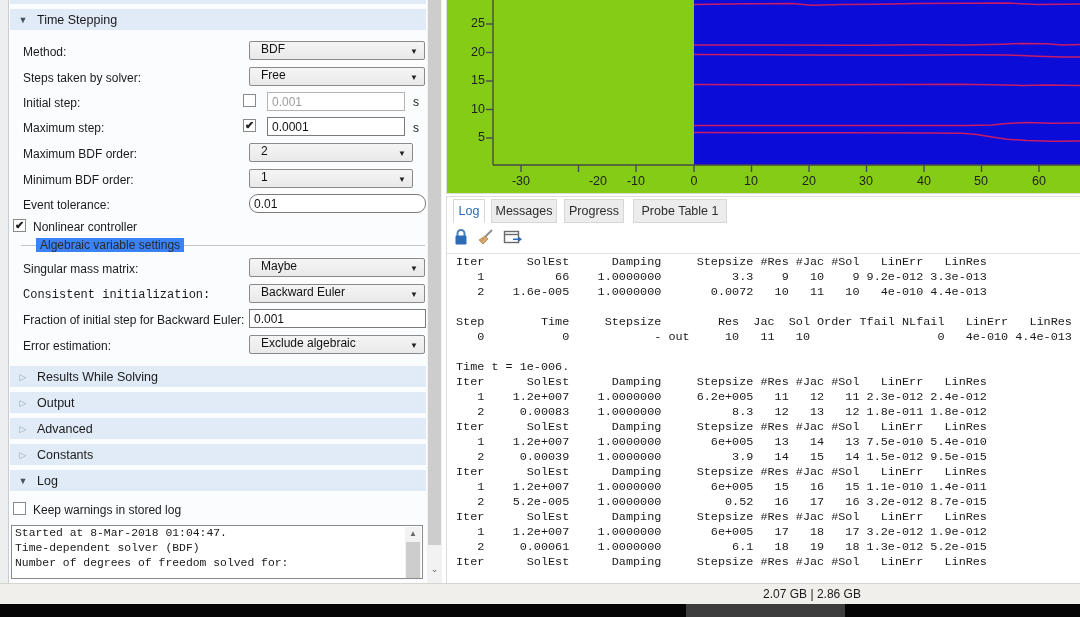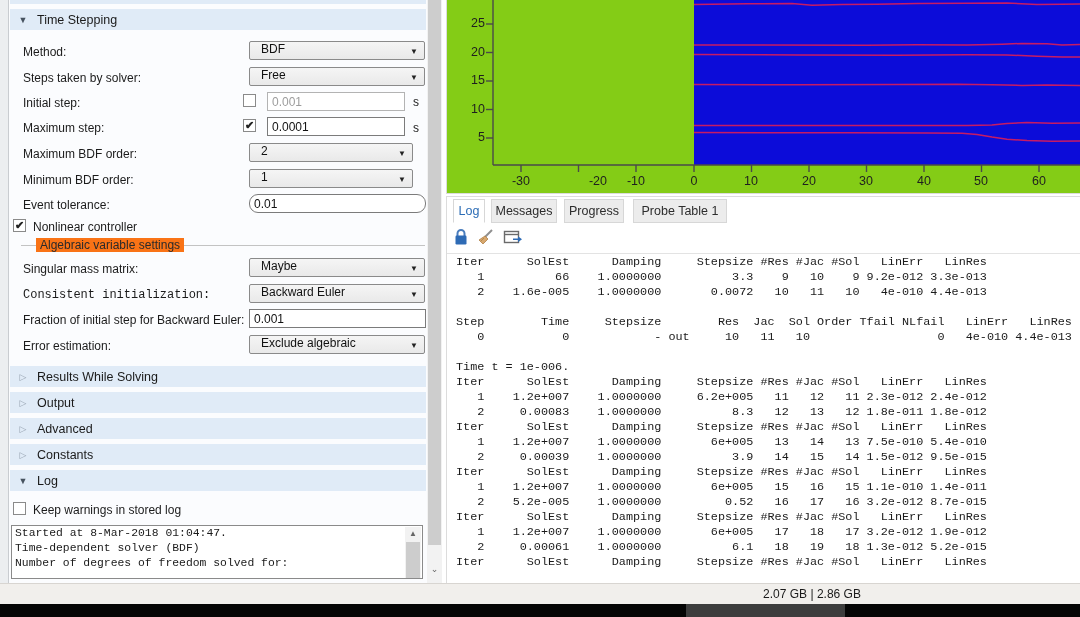--- a/index.html
+++ b/index.html
@@ -27,21 +27,21 @@
   .combo .arrow { position:absolute; right:6px; top:5px; font-size:8px; color:#222; }
   .tfield { position:absolute; height:19px; border:1px solid #7b7b7b; background:#fff;
             font-size:12px; color:#111; padding:0 4px; font-family:"Liberation Sans",sans-serif; }
   .tfield.disabled { border-color:#b3b3b3; color:#9d9d9d; }
   .cbox { position:absolute; width:13px; height:13px; background:#fff; border:1px solid #8a8a8a;
           font-size:11px; line-height:11px; text-align:center; color:#222; }
   .cbox.checked::after { content:"✔"; position:relative; top:0px; font-weight:bold; }
   .unit { position:absolute; font-size:12px; color:#1b1b1b; }
   .group-divider { position:absolute; left:12px; width:404px; height:14px; font-size:12px; color:#2a2a2a; }
   .group-divider .gline { position:absolute; top:7px; height:1px; background:#c3c3c3; }
-  .group-divider .gtext { position:absolute; left:15px; top:0; background:#f97316; padding:0 4px; }
+  .group-divider .gtext { position:absolute; left:15px; top:0; background:#3b82f6; padding:0 4px; }
 
   .log-textbox { position:absolute; left:2px; top:525px; width:412px; height:54px;
                  border:1px solid #8a8a8a; background:#fff; overflow:hidden; }
   .log-textbox .lline { position:relative; left:3px; white-space:pre;
                         font-family:"Liberation Mono", monospace; font-size:11.4px;
                         line-height:15px; height:15px; color:#1a1a1a; }
   .tb-scroll { position:absolute; right:1px; top:1px; width:16px; height:52px; background:#f2f2f2; }
   .tb-scroll .up { height:14px; text-align:center; font-size:8px; color:#666; line-height:14px; }
   .tb-scroll .thumb { position:absolute; left:1px; top:15px; width:14px; height:37px; background:#cdcdcd; }
 

